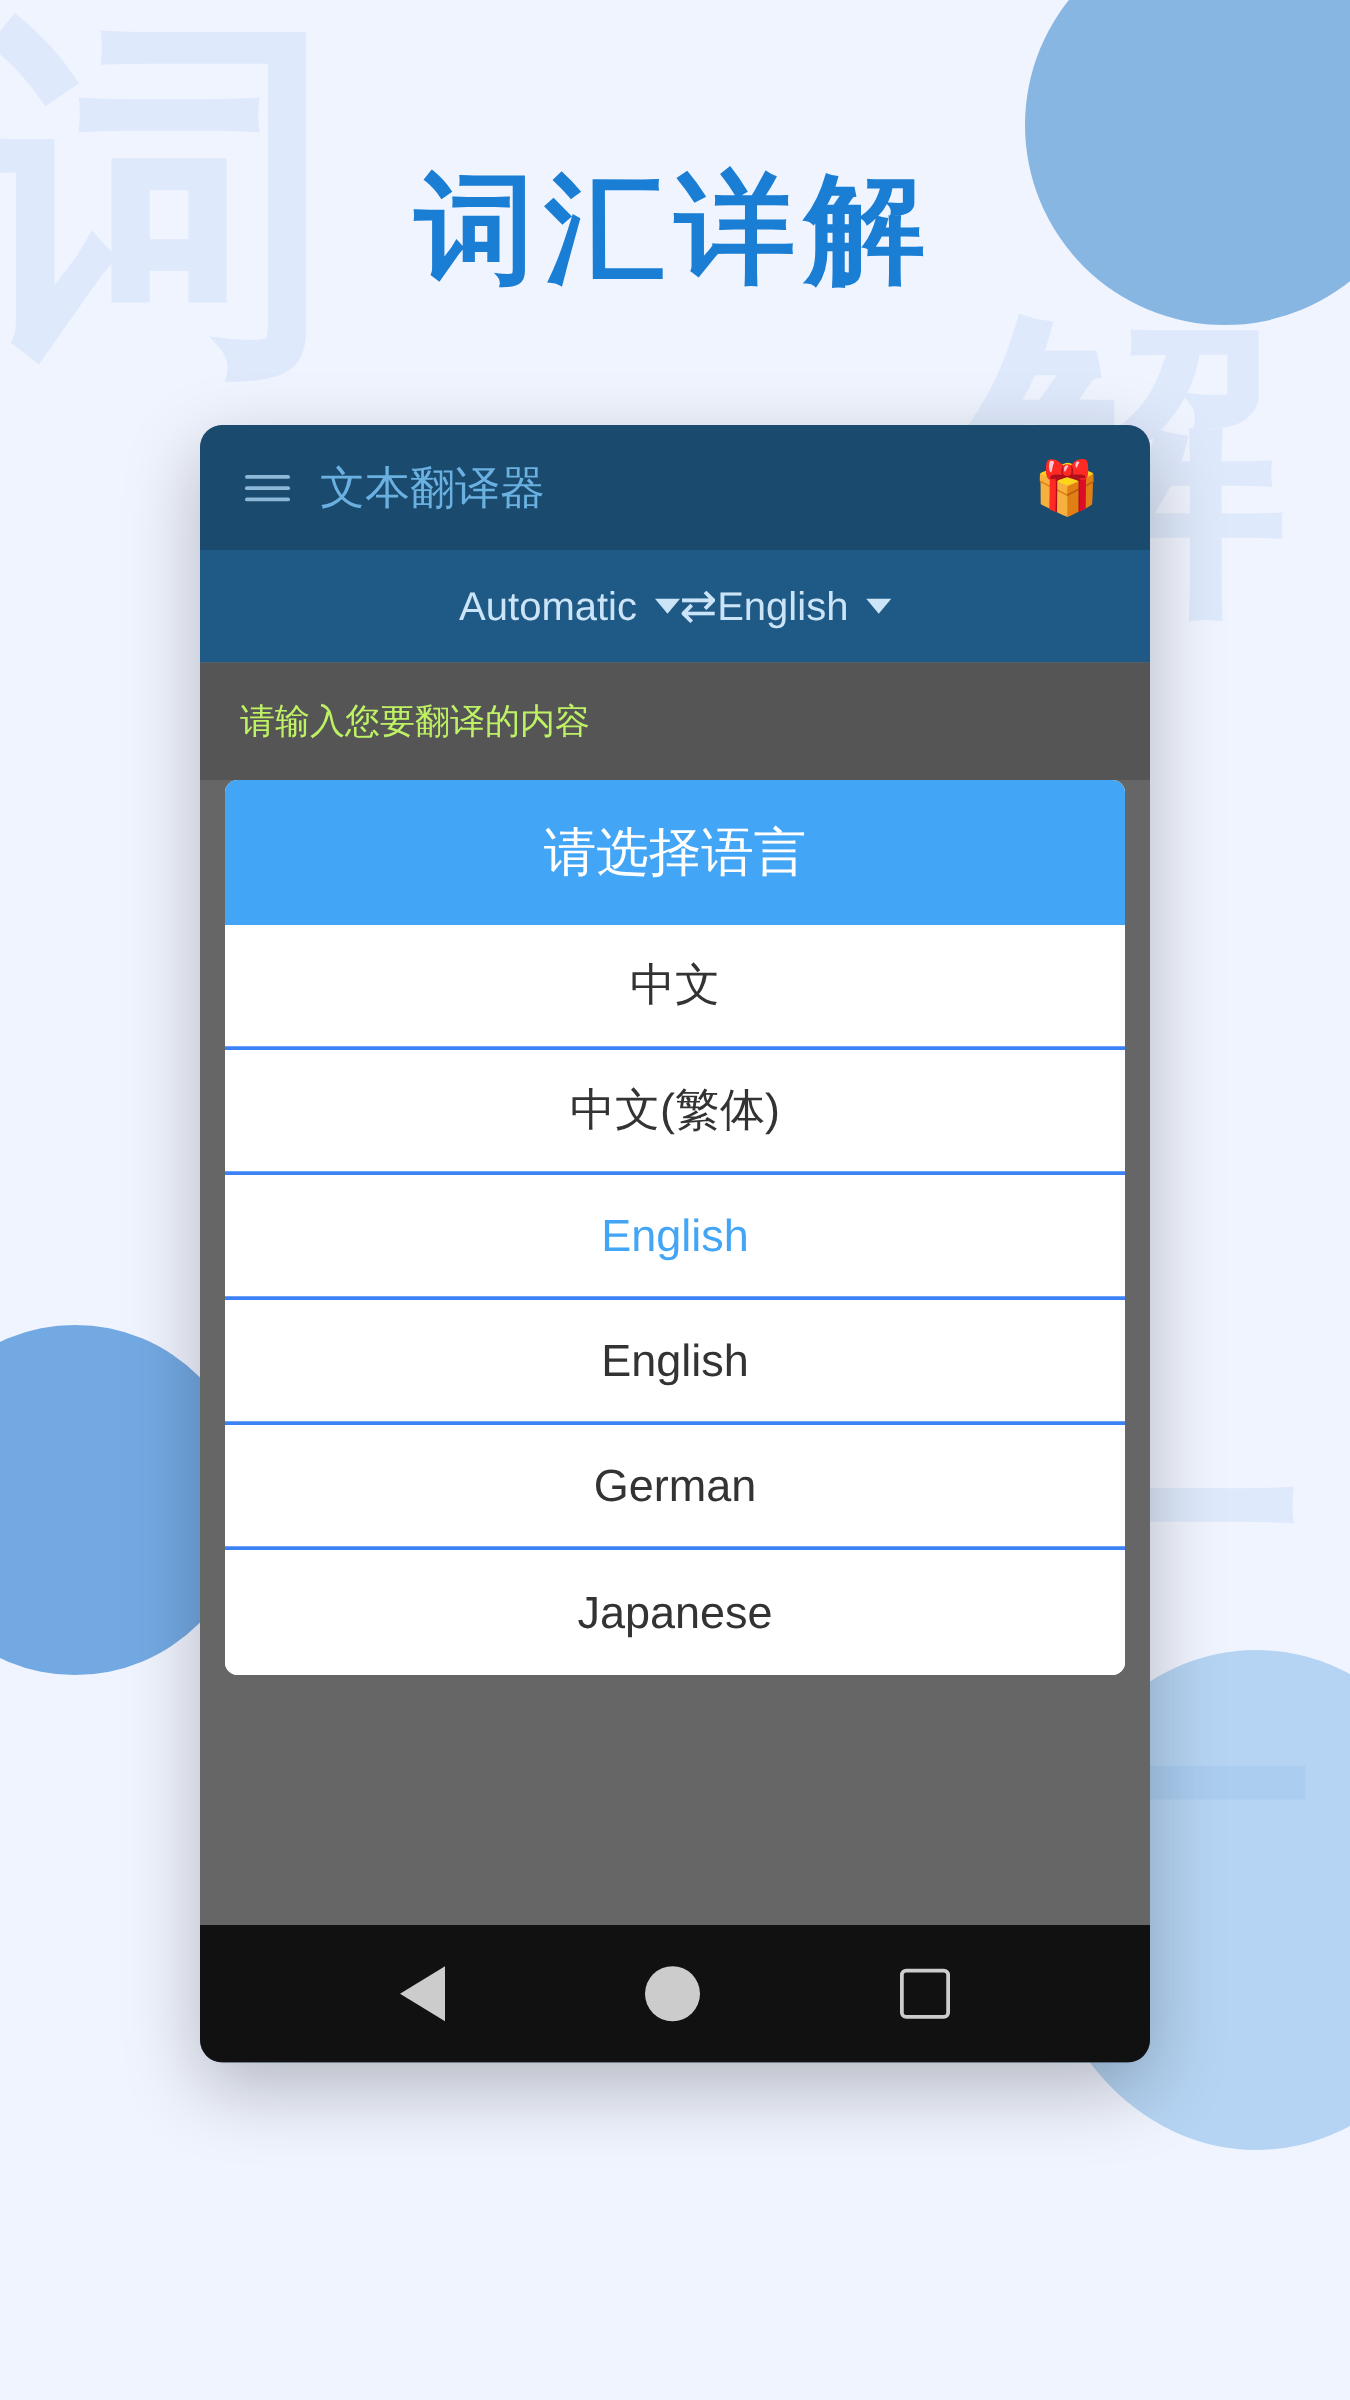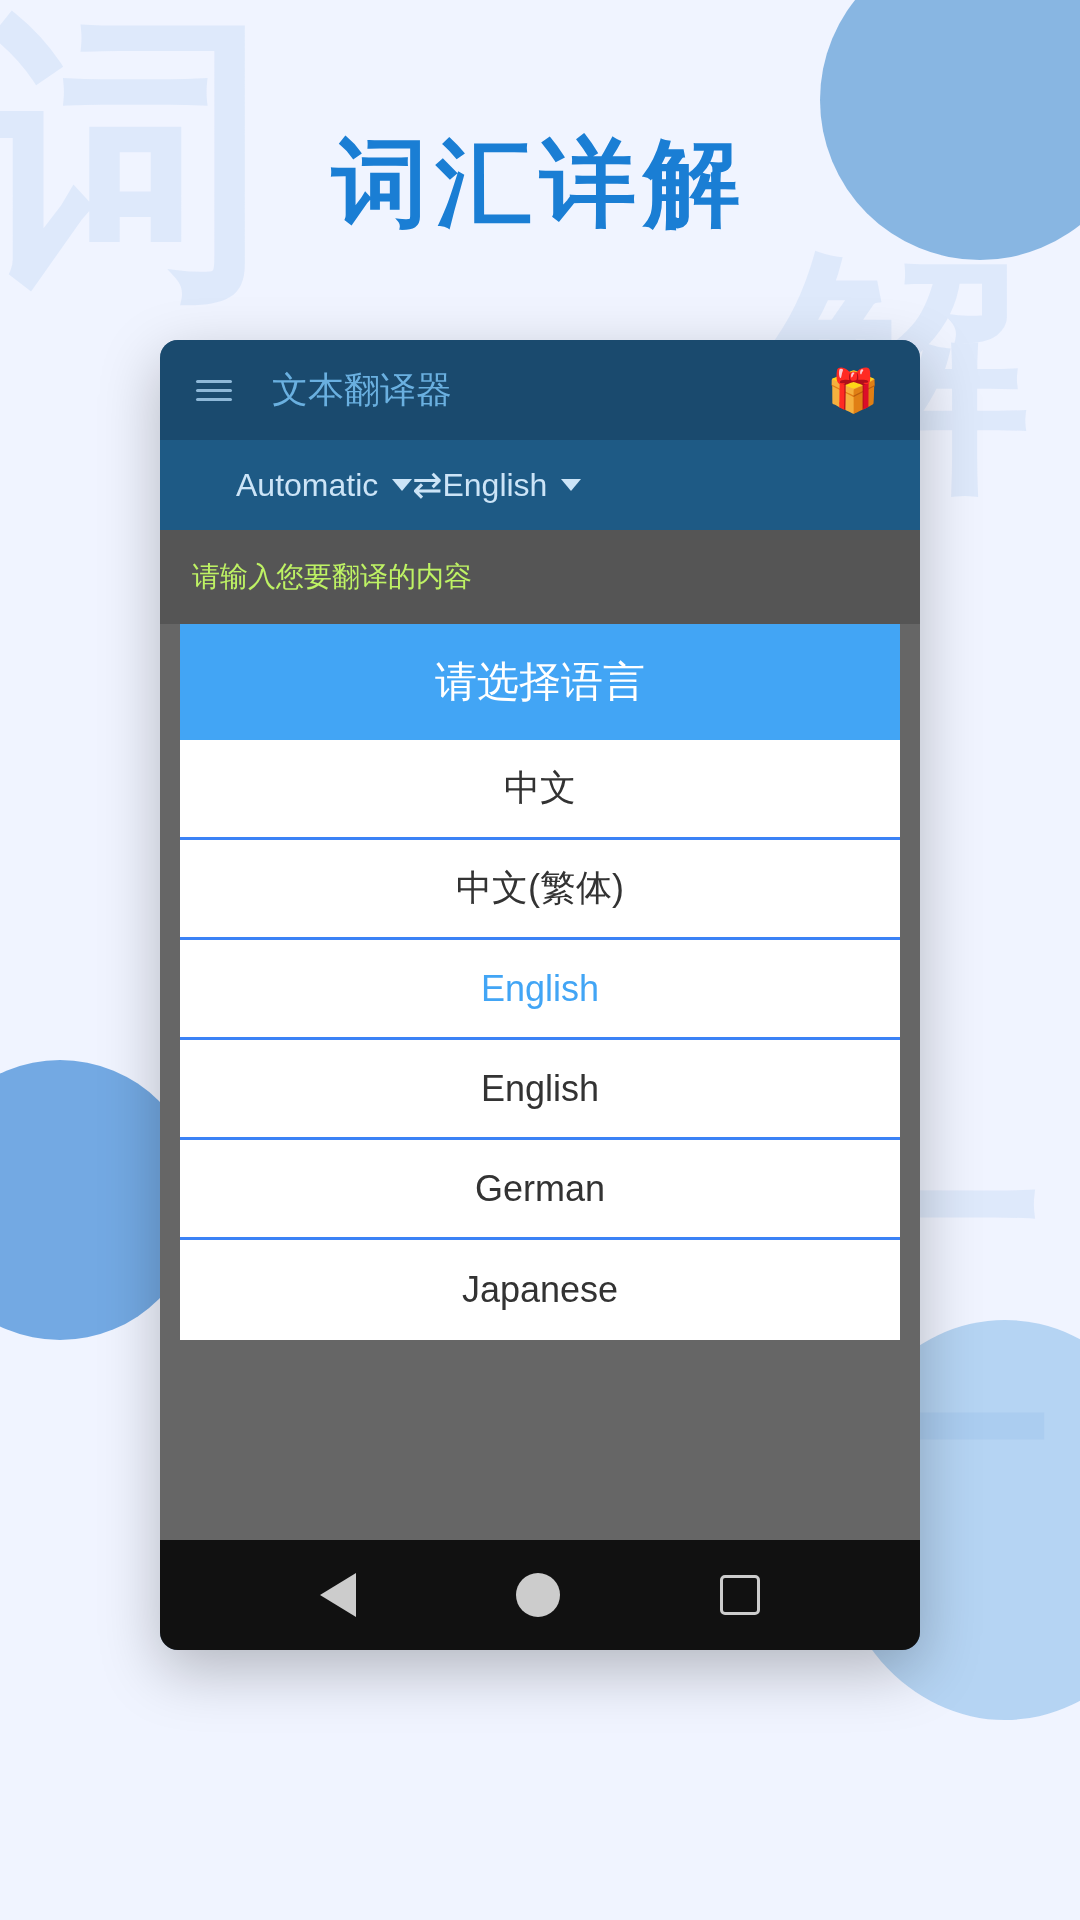--- a/index.html
+++ b/index.html
@@ -130,21 +130,21 @@
       height: 100px;
       display: flex;
       align-items: center;
       padding: 0 36px;
       justify-content: space-between;
     }
 
     .header-left {
       display: flex;
       align-items: center;
-      gap: 40px;
+      gap: 24px;
       text-align: right;
     }
 
     .hamburger-icon {
       display: flex;
       flex-direction: column;
       gap: 6px;
       cursor: pointer;
     }
 
@@ -169,21 +169,21 @@
       justify-content: center;
       font-size: 42px;
     }
 
     
     .lang-selector-bar {
       background: #1e5a85;
       height: 90px;
       display: flex;
       align-items: center;
-      justify-content: flex-start;
+      justify-content: center;
       padding: 0 76px;
     }
 
     .lang-btn {
       display: flex;
       align-items: center;
       gap: 10px;
       color: #cce4f7;
       font-size: 32px;
       cursor: pointer;
@@ -218,21 +218,21 @@
     }
 
     
     .dialog-overlay {
       position: relative;
       z-index: 10;
     }
 
     .dialog {
       background: white;
-      border-radius: 0;
+      border-radius: 10px;
       overflow: hidden;
       margin: 0 20px;
     }
 
     .dialog-header {
       background: #42a5f5;
       padding: 30px 0;
       text-align: center;
     }
 

